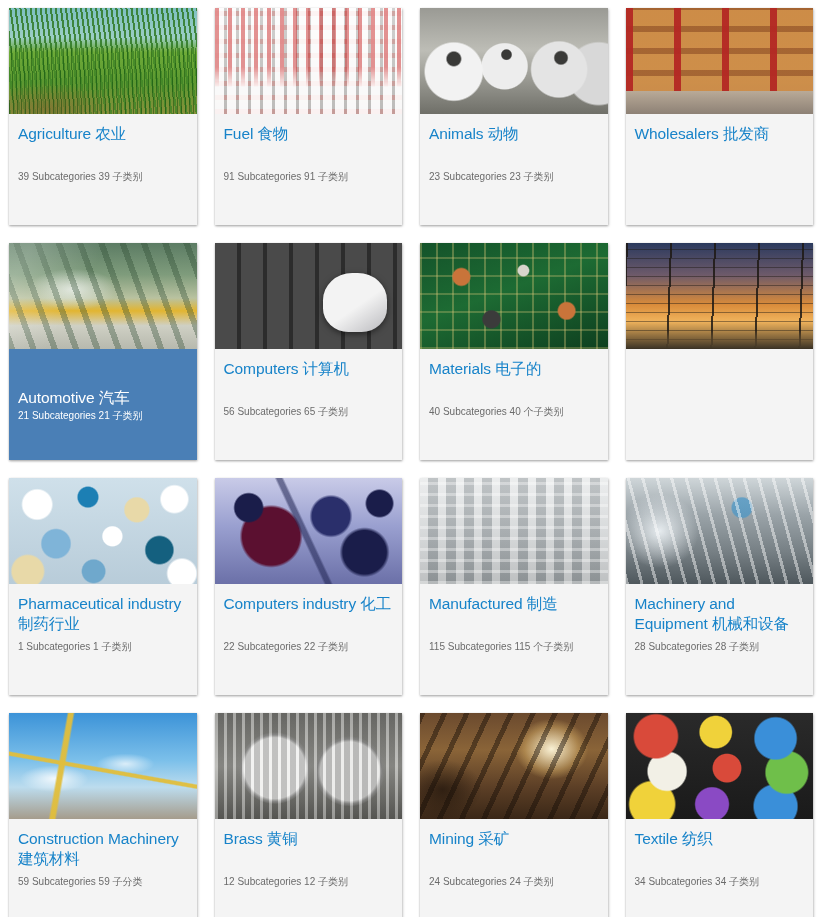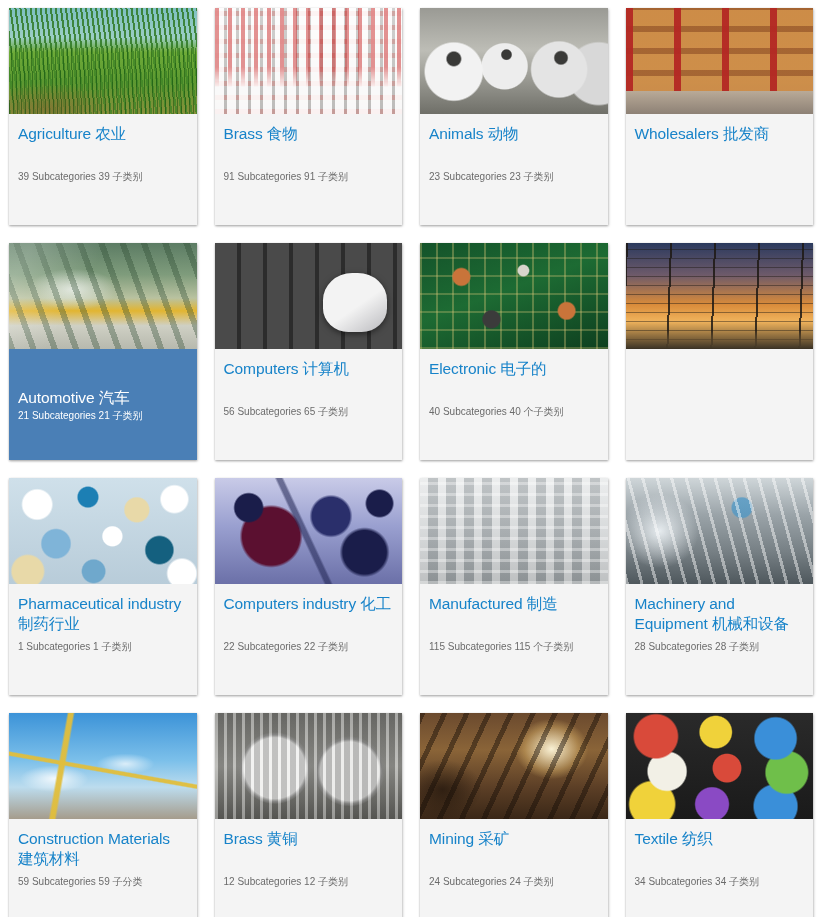--- a/index.html
+++ b/index.html
@@ -298,21 +298,21 @@
           <div class="subcats">39 Subcategories 39 子类别</div>
         </div>
       </div>
     </div>
     <div class="cell">
       <div class="card">
         <div class="thumb">
           <div class="art art-food"></div>
         </div>
         <div class="body">
-          <a class="title">Brass 食物</a>
+          <a class="title">Fuel 食物</a>
           <div class="subcats">91 Subcategories 91 子类别</div>
         </div>
       </div>
     </div>
     <div class="cell">
       <div class="card">
         <div class="thumb">
           <div class="art art-animals"></div>
         </div>
         <div class="body">
@@ -352,21 +352,21 @@
           <div class="subcats">56 Subcategories 65 子类别</div>
         </div>
       </div>
     </div>
     <div class="cell">
       <div class="card">
         <div class="thumb">
           <div class="art art-electronic"></div>
         </div>
         <div class="body">
-          <a class="title">Electronic 电子的</a>
+          <a class="title">Materials 电子的</a>
           <div class="subcats">40 Subcategories 40 个子类别</div>
         </div>
       </div>
     </div>
     <div class="cell">
       <div class="card">
         <div class="thumb">
           <div class="art art-energy"></div>
         </div>
       </div>
@@ -414,21 +414,21 @@
           <div class="subcats">28 Subcategories 28 子类别</div>
         </div>
       </div>
     </div>
     <div class="cell">
       <div class="card">
         <div class="thumb">
           <div class="art art-construction"></div>
         </div>
         <div class="body">
-          <a class="title">Construction Materials 建筑材料</a>
+          <a class="title">Construction Machinery 建筑材料</a>
           <div class="subcats">59 Subcategories 59 子分类</div>
         </div>
       </div>
     </div>
     <div class="cell">
       <div class="card">
         <div class="thumb">
           <div class="art art-brass"></div>
         </div>
         <div class="body">

